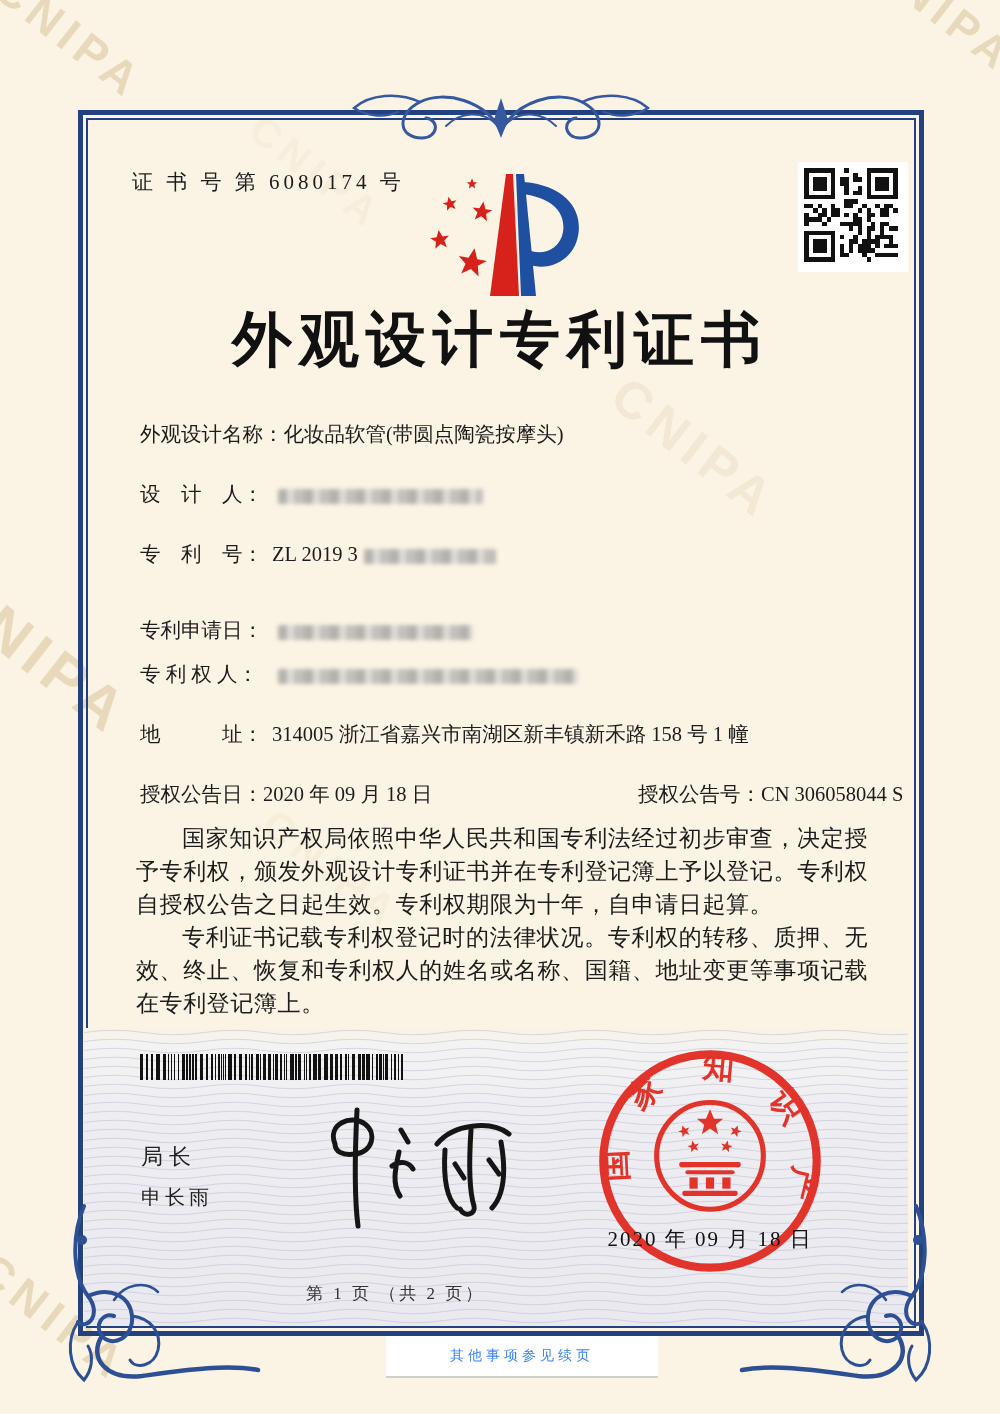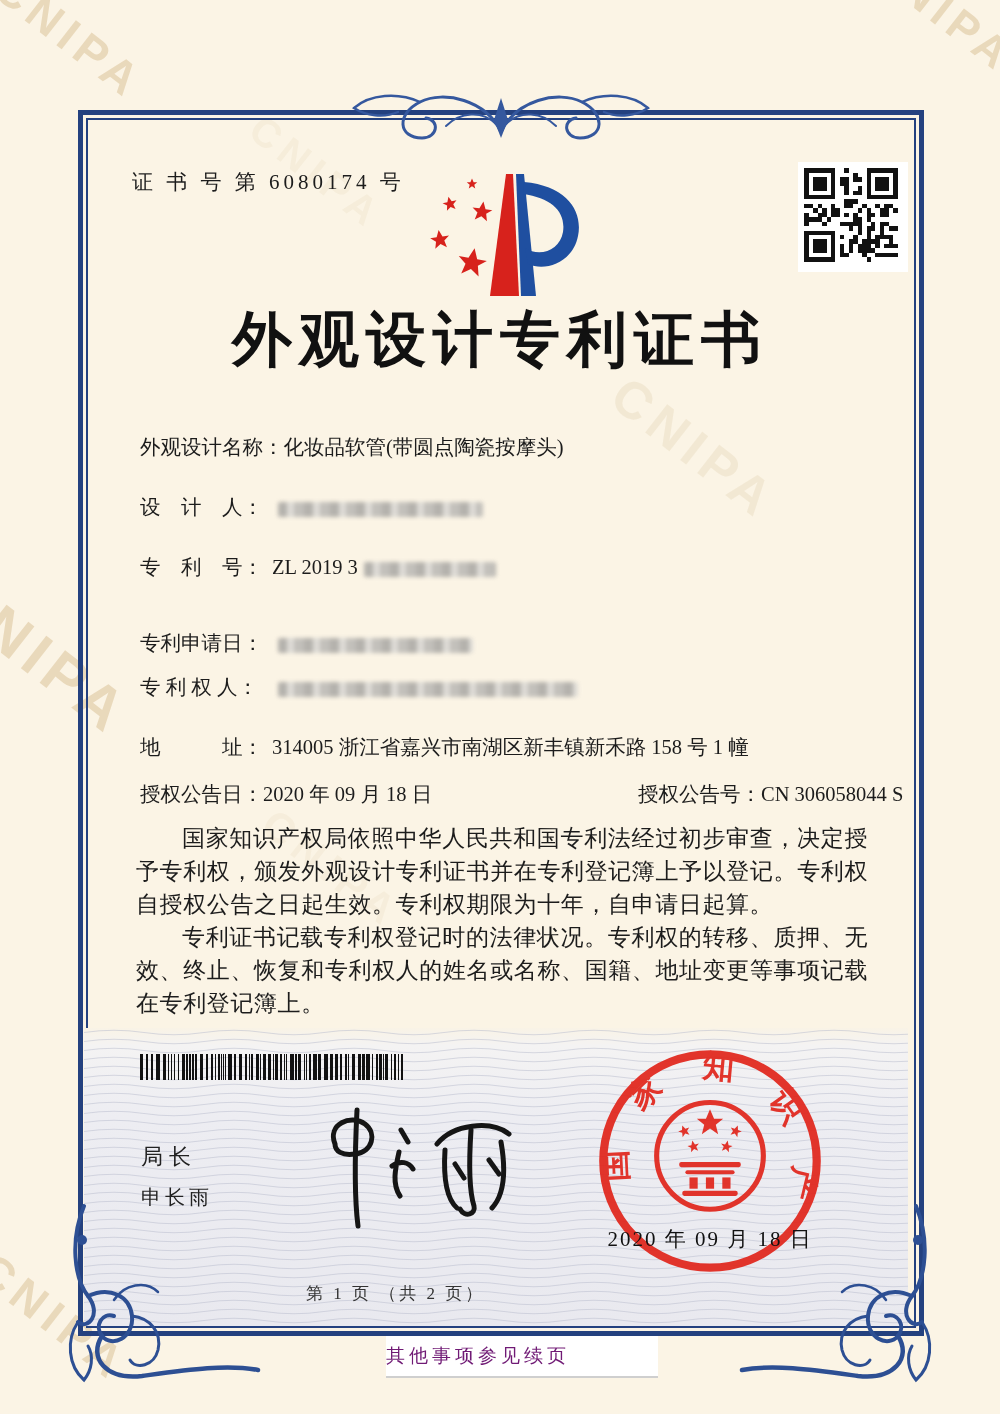--- a/index.html
+++ b/index.html
@@ -19,21 +19,21 @@
   .wavezone svg{position:absolute;left:0;top:0;}
   
   .cert-no{position:absolute;left:132px;top:168px;font-size:21px;letter-spacing:4px;}
   .qr{position:absolute;left:798px;top:162px;width:106px;height:106px;background:#fff;padding:2px;}
   .logo{position:absolute;left:420px;top:168px;}
   .title{position:absolute;left:0;top:300px;width:1000px;text-align:center;font-size:60px;
          font-weight:700;letter-spacing:7px;color:#111;}
   
   .fields{position:absolute;left:140px;top:420px;width:740px;font-size:20.5px;}
   .frow{position:absolute;left:0;white-space:nowrap;}
-  .flabel{display:inline-block;min-width:132px;margin-top:13px;}
+  .flabel{display:inline-block;min-width:132px;}
   .redact{display:inline-block;vertical-align:middle;height:15px;border-radius:2px;opacity:.65;
           background:repeating-linear-gradient(90deg,#8f8f8f 0 9px,#cfcfcf 9px 16px,#a5a5a5 16px 26px);
           filter:blur(2.2px);margin-left:6px;}
   .col2{position:absolute;left:498px;top:0;white-space:nowrap;}
   
   .body-text{position:absolute;left:136px;top:822px;width:732px;font-size:23px;line-height:33px;
              letter-spacing:.6px;text-align:justify;}
   .body-text p{margin:0;text-indent:2em;}
   
   .barcode{position:absolute;left:140px;top:1054px;width:266px;height:26px;}
@@ -44,22 +44,22 @@
                font-family:"Liberation Sans","DejaVu Sans",sans-serif;color:#222;text-align:center;}
   .signature{position:absolute;left:295px;top:1100px;}
   
   .seal{position:absolute;left:592px;top:1043px;width:236px;height:236px;}
   .seal-date{position:absolute;left:-12px;top:182px;width:260px;text-align:center;font-size:21px;
              letter-spacing:2px;color:#111;}
   
   .page-footer{position:absolute;left:0;top:1282px;width:791px;text-align:center;font-size:17px;
                letter-spacing:3px;color:#333;}
   .cont-note{position:absolute;left:386px;top:1336px;width:272px;height:40px;background:#fff;
-             border-bottom:2px solid #cfcfcf;text-align:left;line-height:40px;font-size:19px;
-             letter-spacing:4px;color:#701a75;}
+             border-bottom:2px solid #cfcfcf;text-align:center;line-height:40px;font-size:14px;
+             letter-spacing:4px;color:#3b82f6;}
   .flourish{position:absolute;pointer-events:none;}
 </style>
 </head>
 <body>
 
 <div class="page">
 
   <div class="wm out" style="left:-18px;top:8px;font-size:46px;">CNIPA</div>
   <div class="wm out" style="left:858px;top:-14px;font-size:44px;">CNIPA</div>
   <div class="wm out" style="left:-72px;top:620px;font-size:60px;">CNIPA</div>

